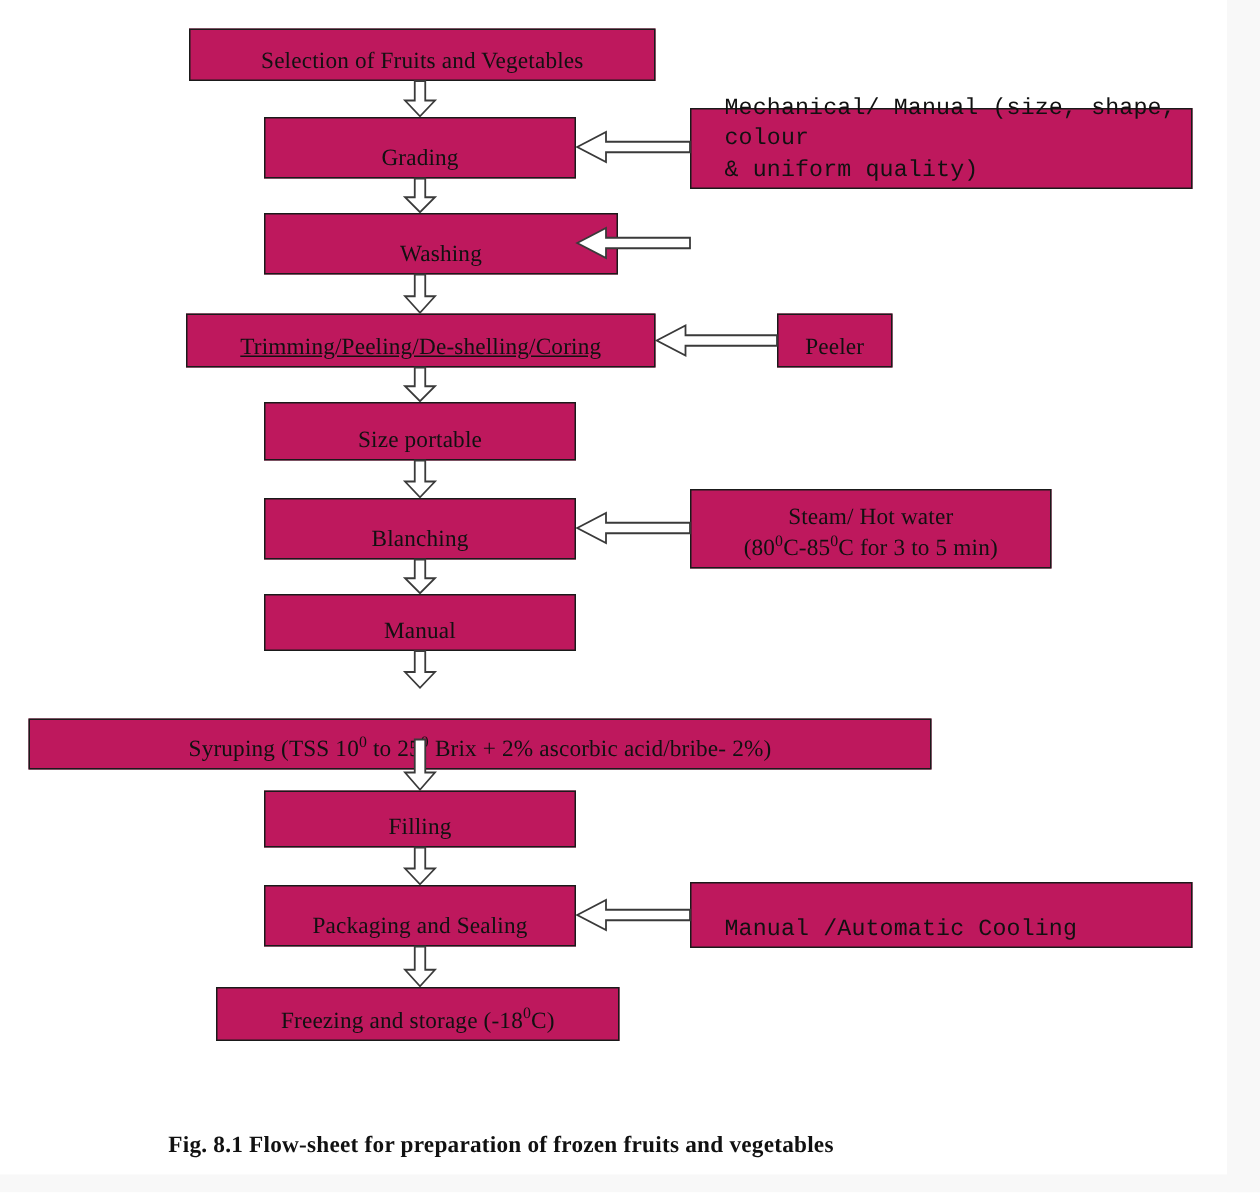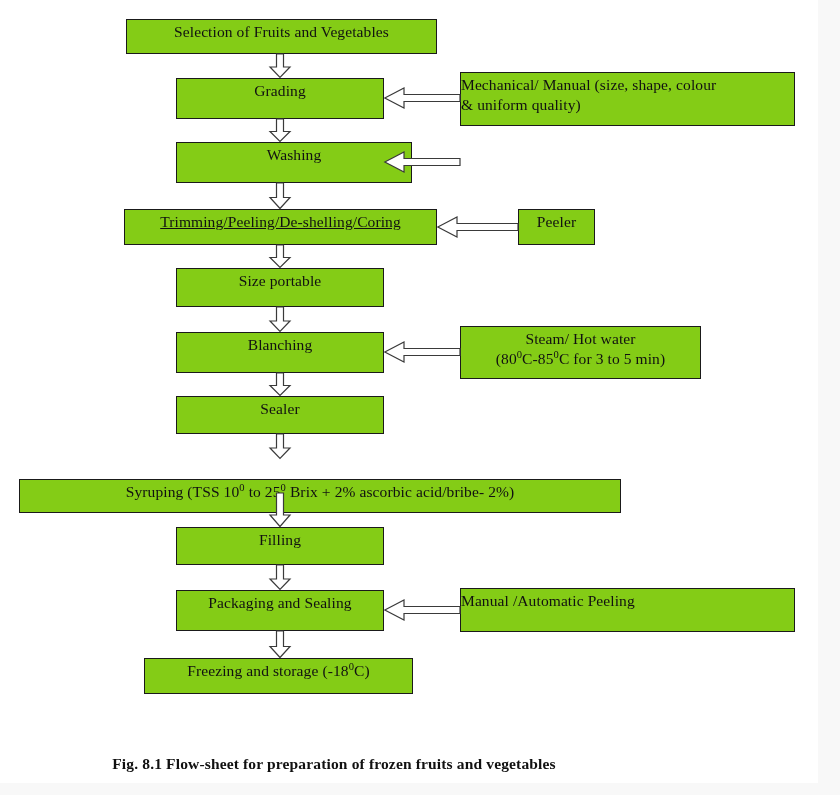--- a/index.html
+++ b/index.html
@@ -35,33 +35,34 @@
     width: 840px;
     height: 12px;
     background: #f8f8f8;
   }
 
   
   .box {
     position: absolute;
     box-sizing: border-box;
     border: 1.3px solid #1a1a1a;
-    background: #84cc16;
+    background: #be185d;
     display: flex;
-    align-items: flex-start;
+    align-items: flex-end;
     justify-content: center;
     text-align: center;
     font-size: 15.5px;
     line-height: 1.32;
     padding: 2px 6px;
     letter-spacing: .1px;
   }
   .box.left-pad {
     justify-content: flex-start;
-    padding-left: 0;
+    padding-left: 22px;
+    font-family: Liberation Mono, monospace;
   }
   .box .txt {
     display: block;
     width: 100%;
   }
   sup {
     font-size: .68em;
     vertical-align: super;
     line-height: 0;
   }
@@ -124,21 +125,21 @@
 
   <div class="box" style="left:176px; top:268px; width:208px; height:39px;">
     <span class="txt">Size portable</span>
   </div>
 
   <div class="box" style="left:176px; top:332px; width:208px; height:41px;">
     <span class="txt">Blanching</span>
   </div>
 
   <div class="box" style="left:176px; top:396px; width:208px; height:38px;">
-    <span class="txt">Sealer</span>
+    <span class="txt">Manual</span>
   </div>
 
   <div class="box" style="left:19px; top:479px; width:602px; height:34px;">
     <span class="txt">Syruping (TSS 10<sup>0</sup> to 25<sup>0</sup> Brix + 2% ascorbic acid/bribe- 2%)</span>
   </div>
 
   <div class="box" style="left:176px; top:527px; width:208px; height:38px;">
     <span class="txt">Filling</span>
   </div>
 
@@ -157,21 +158,21 @@
 
   <div class="box" style="left:518px; top:209px; width:77px; height:36px;">
     <span class="txt">Peeler</span>
   </div>
 
   <div class="box" style="left:460px; top:326px; width:241px; height:53px;">
     <span class="txt">Steam/ Hot water<br>(80<sup>0</sup>C-85<sup>0</sup>C for 3 to 5 min)</span>
   </div>
 
   <div class="box left-pad" style="left:460px; top:588px; width:335px; height:44px; text-align:left;">
-    <span class="txt">Manual /Automatic Peeling</span>
+    <span class="txt">Manual /Automatic Cooling</span>
   </div>
 
   <div class="arrow-down" style="left:269px; top:54px; height:24px;">
     <svg viewBox="0 0 22 24" preserveAspectRatio="none">
       <polygon class="ashape" points="7.5,0 14.5,0 14.5,13 21,13 11,23.5 1,13 7.5,13"></polygon>
     </svg>
   </div>
 
   <div class="arrow-down" style="left:269px; top:119px; height:23px;">
     <svg viewBox="0 0 22 23" preserveAspectRatio="none">

